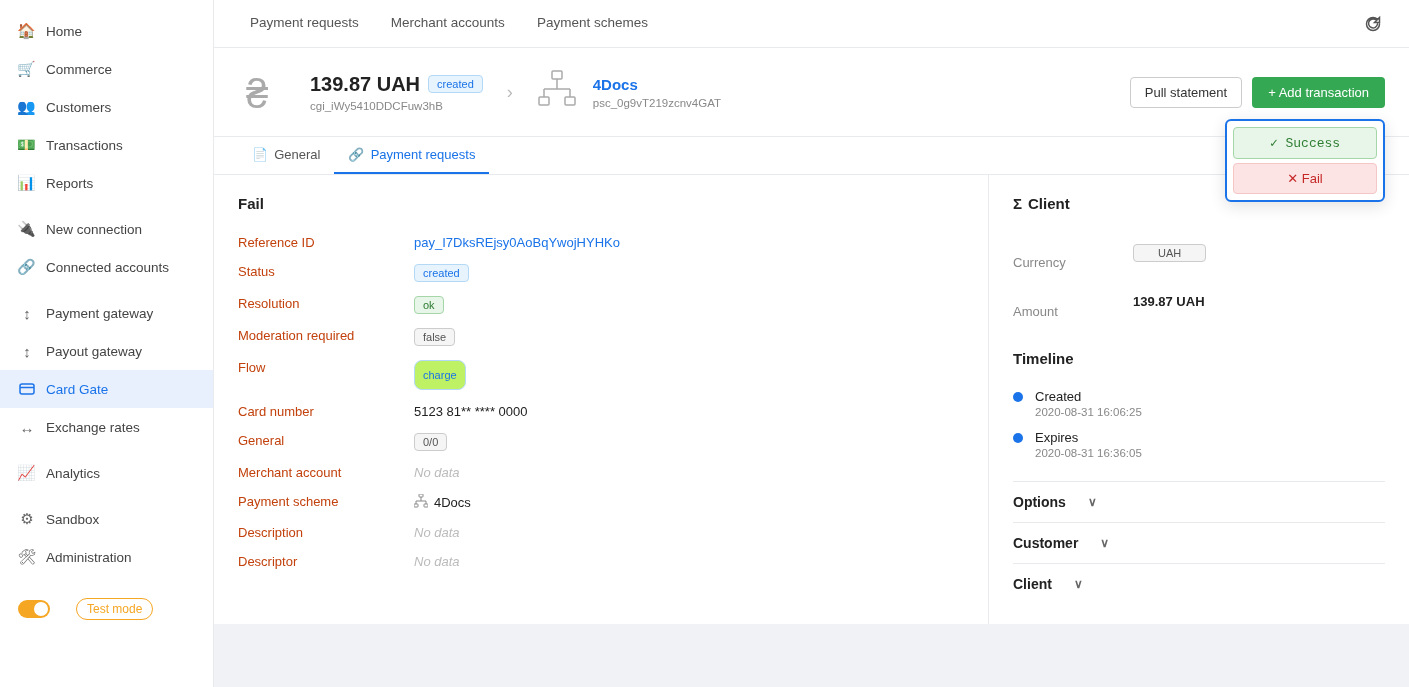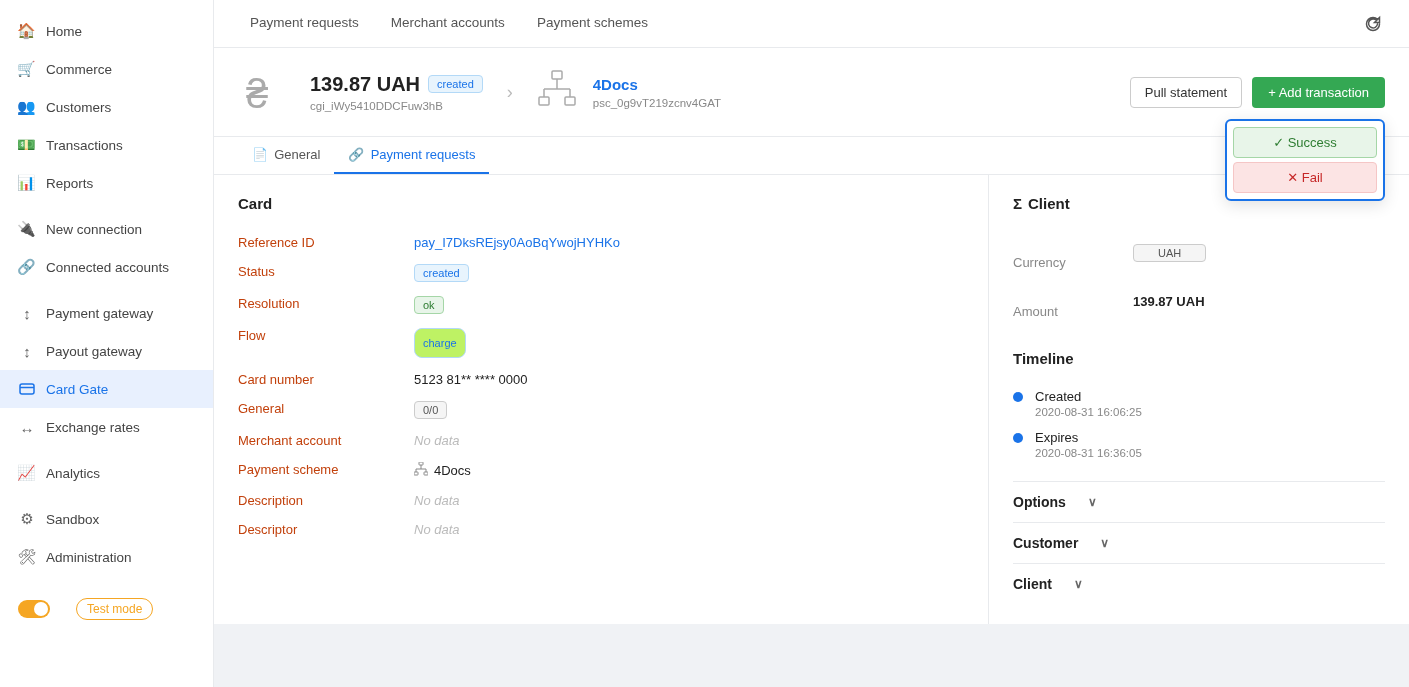--- a/index.html
+++ b/index.html
@@ -187,20 +187,21 @@
       border-radius: 4px;
       padding: 7px 14px;
       cursor: pointer;
       color: #2e7d32;
       font-size: 13px;
       text-align: center;
       display: flex;
       align-items: center;
       justify-content: center;
       gap: 6px;
+      font-family: Liberation Mono, monospace;
     }
     .dropdown-item-fail {
       background: #fce4e4;
       border: 1px solid #f5c6c6;
       border-radius: 4px;
       padding: 7px 14px;
       cursor: pointer;
       color: #c62828;
       font-size: 13px;
       text-align: center;
@@ -539,37 +540,41 @@
       </div>
       <div class="sub-tab active">
         <span>🔗</span>
         <span>Payment requests</span>
       </div>
     </div>
 
     <div class="invoice-body">
 
       <div class="main-section">
-        <div class="section-title">Card</div>
+        <div class="section-title">Fail</div>
 
         <div class="field-row">
           <span class="field-label">Reference ID</span>
           <span class="field-value link">pay_I7DksREjsy0AoBqYwojHYHKo</span>
         </div>
 
         <div class="field-row">
           <span class="field-label">Status</span>
           <span class="badge-status">created</span>
         </div>
 
         <div class="field-row">
           <span class="field-label">Resolution</span>
           <span class="badge-ok">ok</span>
         </div>
 
+        <div class="field-row">
+          <span class="field-label">Moderation required</span>
+          <span class="badge-false">false</span>
+        </div>
 
         <div class="field-row">
           <span class="field-label">Flow</span>
           <span class="badge-charge">charge</span>
         </div>
 
         <div class="field-row">
           <span class="field-label">Card number</span>
           <span class="field-value">5123 81** **** 0000</span>
         </div>

